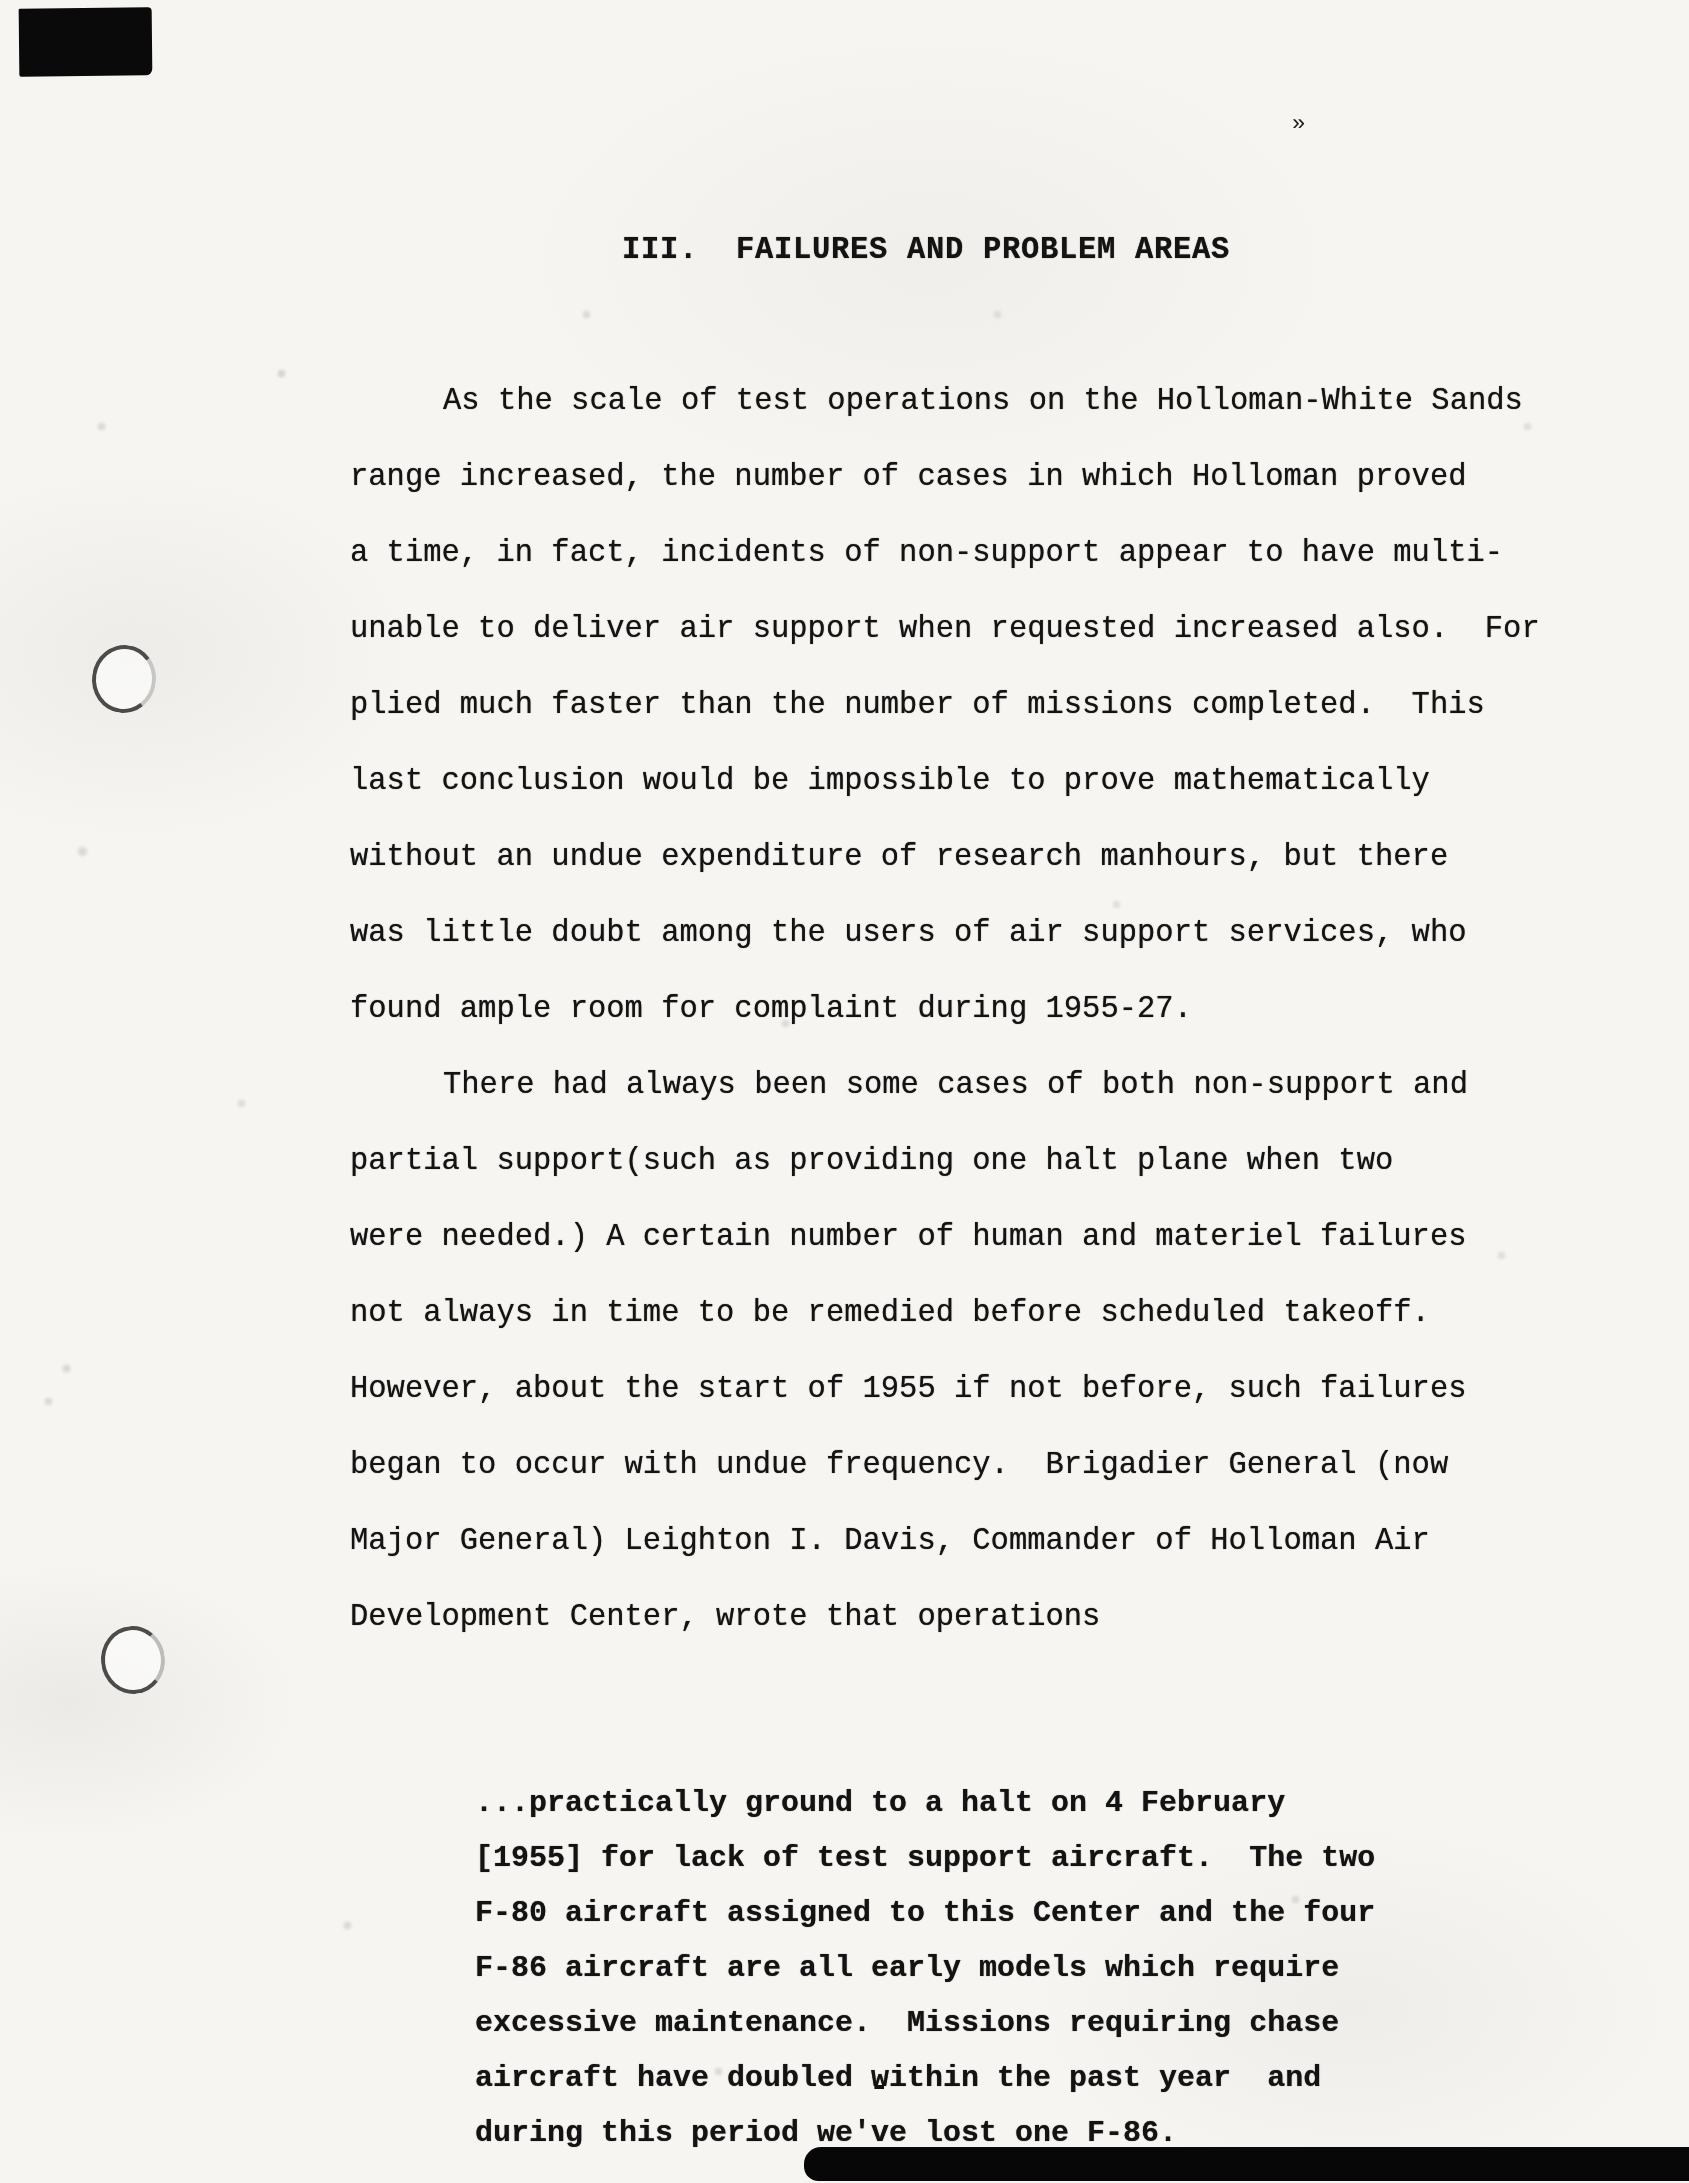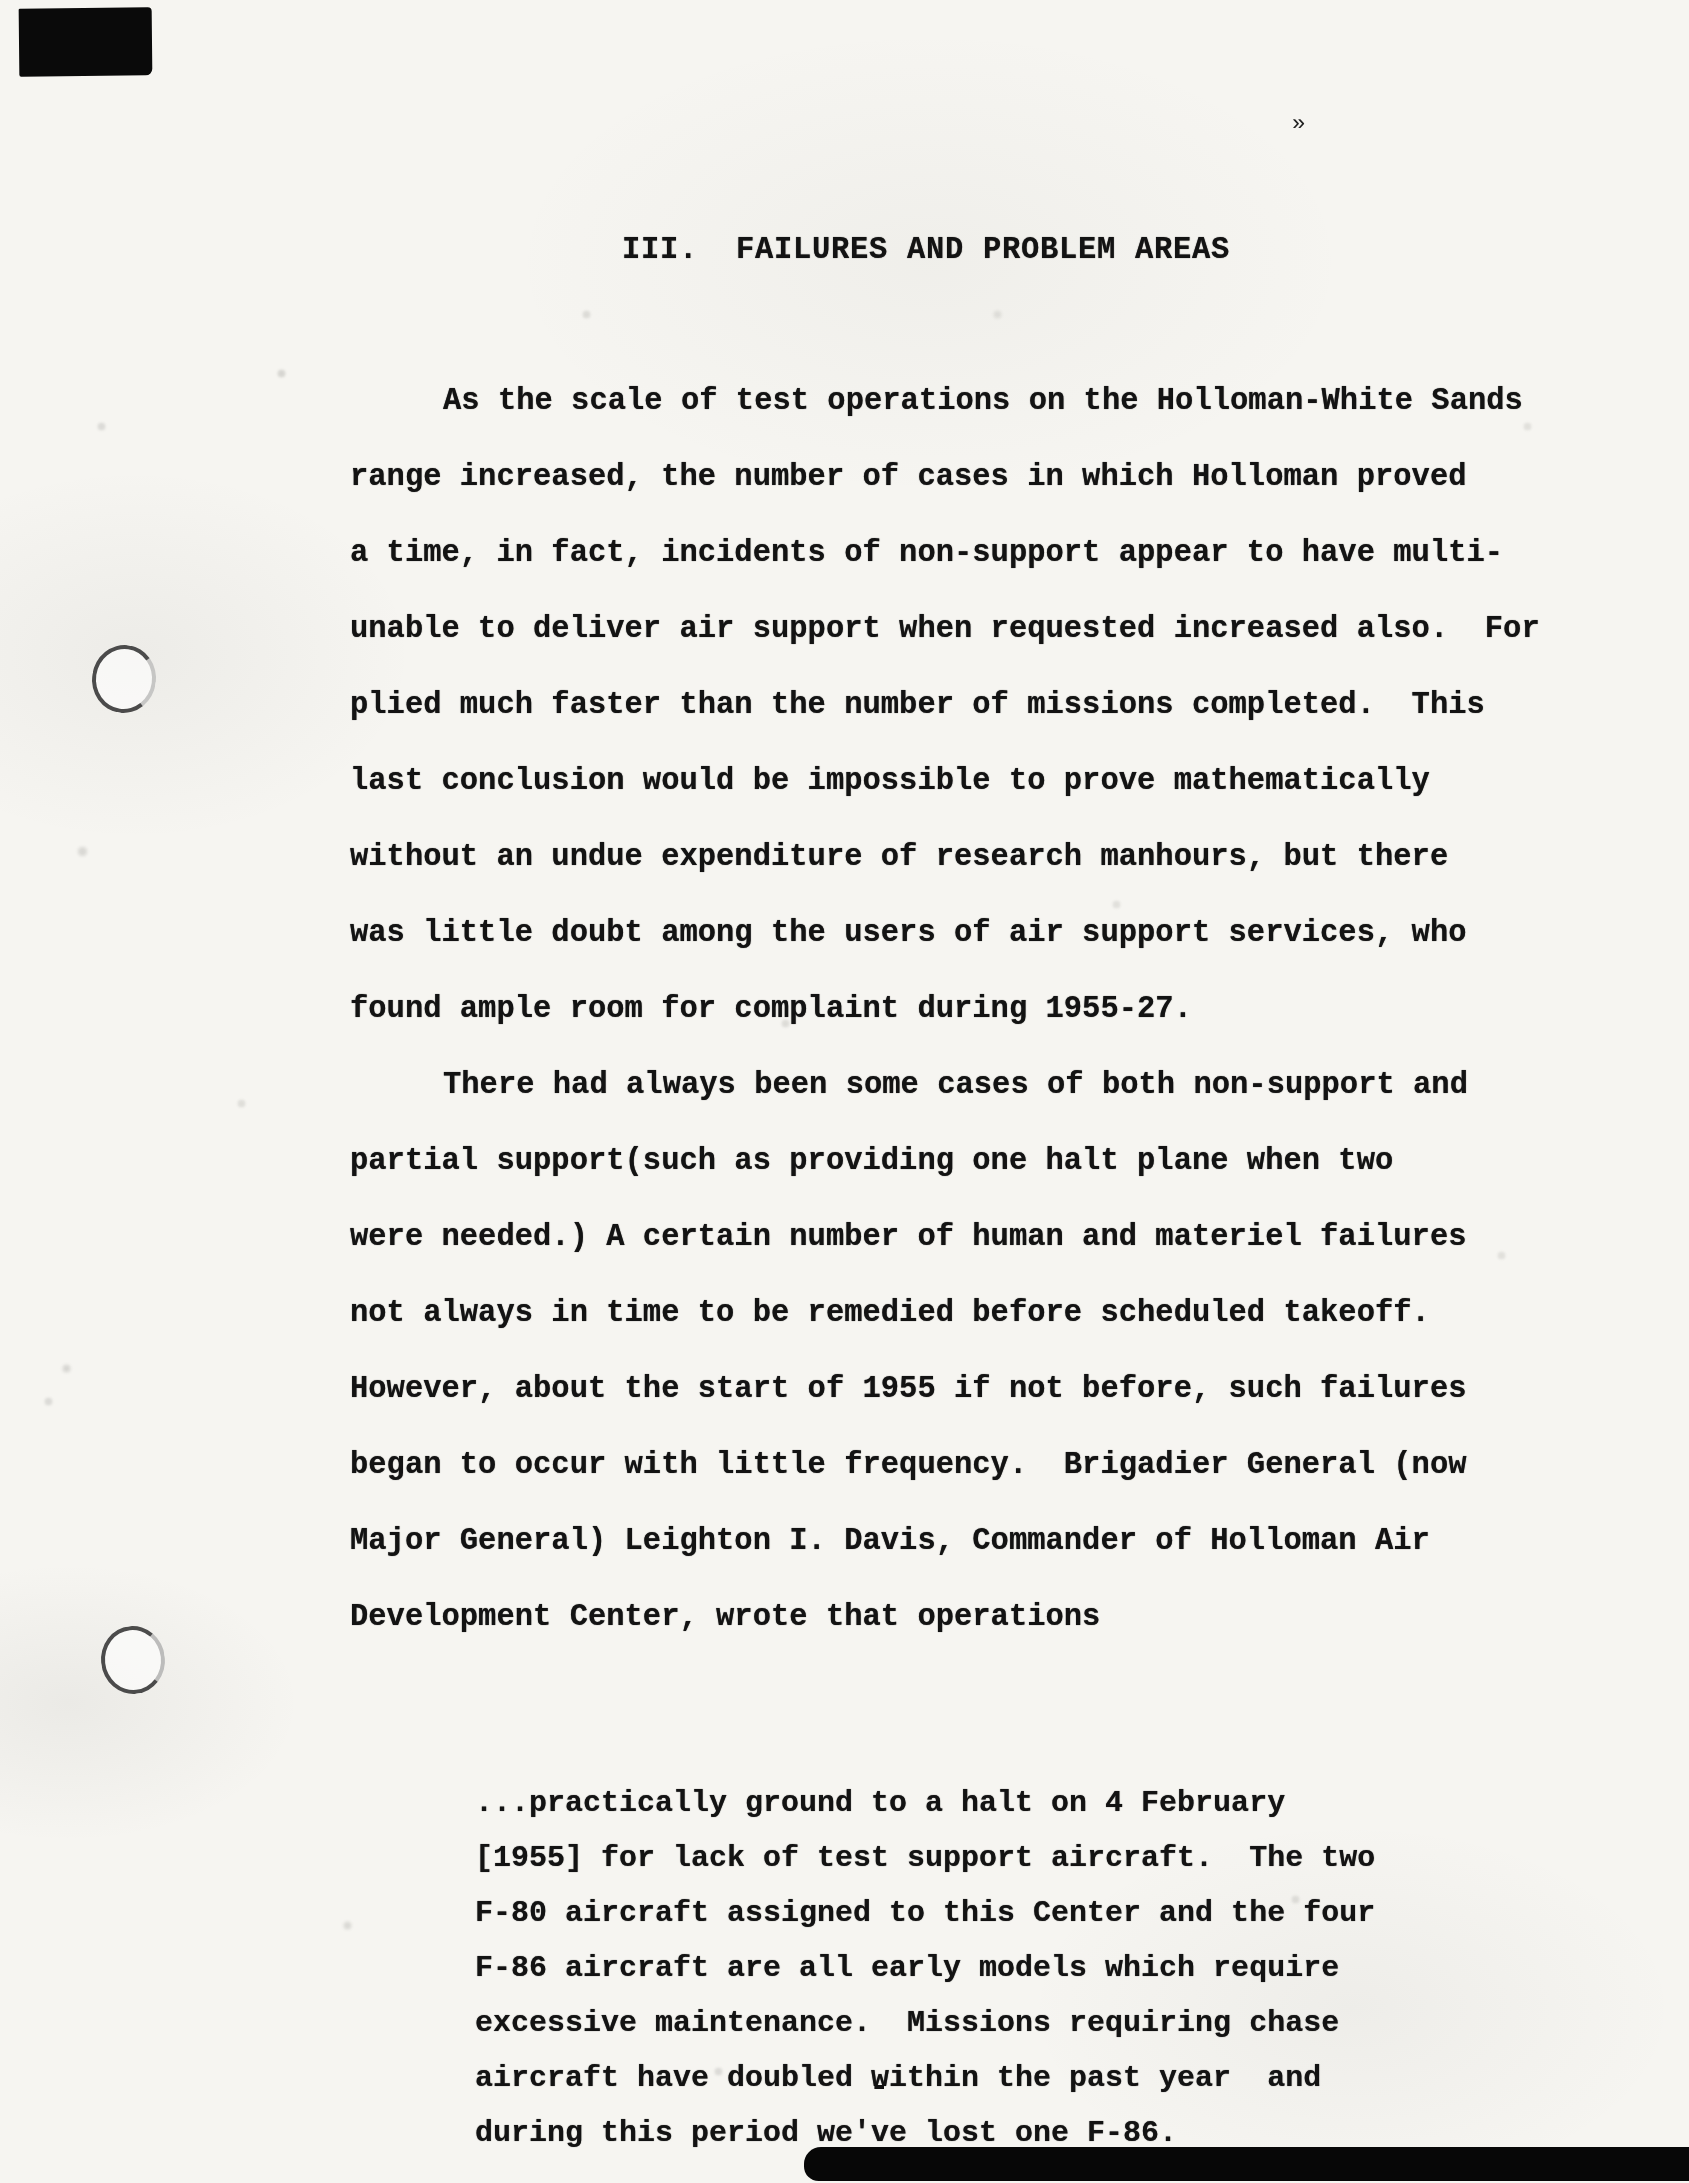--- a/index.html
+++ b/index.html
@@ -98,21 +98,21 @@
     text-shadow: 0 0 1px rgba(10,10,10,0.75);
   }
   .body-text {
     position: absolute;
     left: 350px; top: 363px;
     width: 1273px;
   }
   .body-text .line {
     margin: 0;
     font-size: 30.5px;
-    font-weight: 700;
+    font-weight: 400;
     line-height: 76px;
     white-space: pre;
     text-shadow: 0 0 1px rgba(10,10,10,0.7);
   }
   .body-text .line.indent { text-indent: 93px; }
 
   .quote {
     position: absolute;
     left: 459px; top: 1768px;
     width: 1094px;
@@ -148,21 +148,21 @@
     <p class="line">last conclusion would be impossible to prove mathematically</p>
     <p class="line">without an undue expenditure of research manhours, but there</p>
     <p class="line">was little doubt among the users of air support services, who</p>
     <p class="line">found ample room for complaint during 1955-27.</p>
 
     <p class="line indent">There had always been some cases of both non-support and</p>
     <p class="line">partial support(such as providing one halt plane when two</p>
     <p class="line">were needed.) A certain number of human and materiel failures</p>
     <p class="line">not always in time to be remedied before scheduled takeoff.</p>
     <p class="line">However, about the start of 1955 if not before, such failures</p>
-    <p class="line">began to occur with little frequency.  Brigadier General (now</p>
+    <p class="line">began to occur with undue frequency.  Brigadier General (now</p>
     <p class="line">Major General) Leighton I. Davis, Commander of Holloman Air</p>
     <p class="line">Development Center, wrote that operations</p>
   </div>
 
   <div class="quote">
     <p class="qline">...practically ground to a halt on 4 February</p>
     <p class="qline">[1955] for lack of test support aircraft.  The two</p>
     <p class="qline">F-80 aircraft assigned to this Center and the four</p>
     <p class="qline">F-86 aircraft are all early models which require</p>
     <p class="qline">excessive maintenance.  Missions requiring chase</p>

